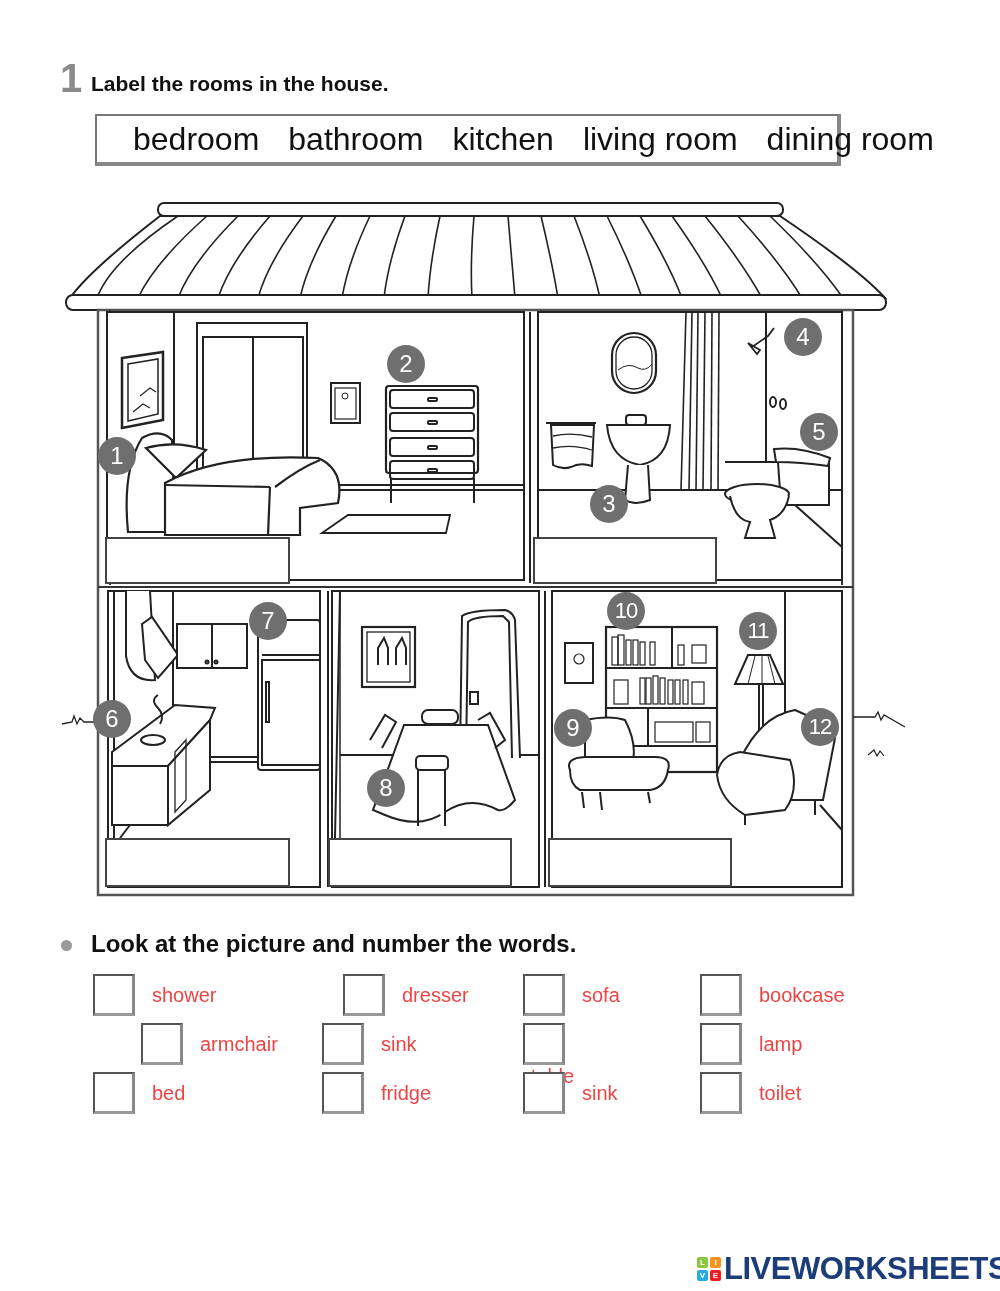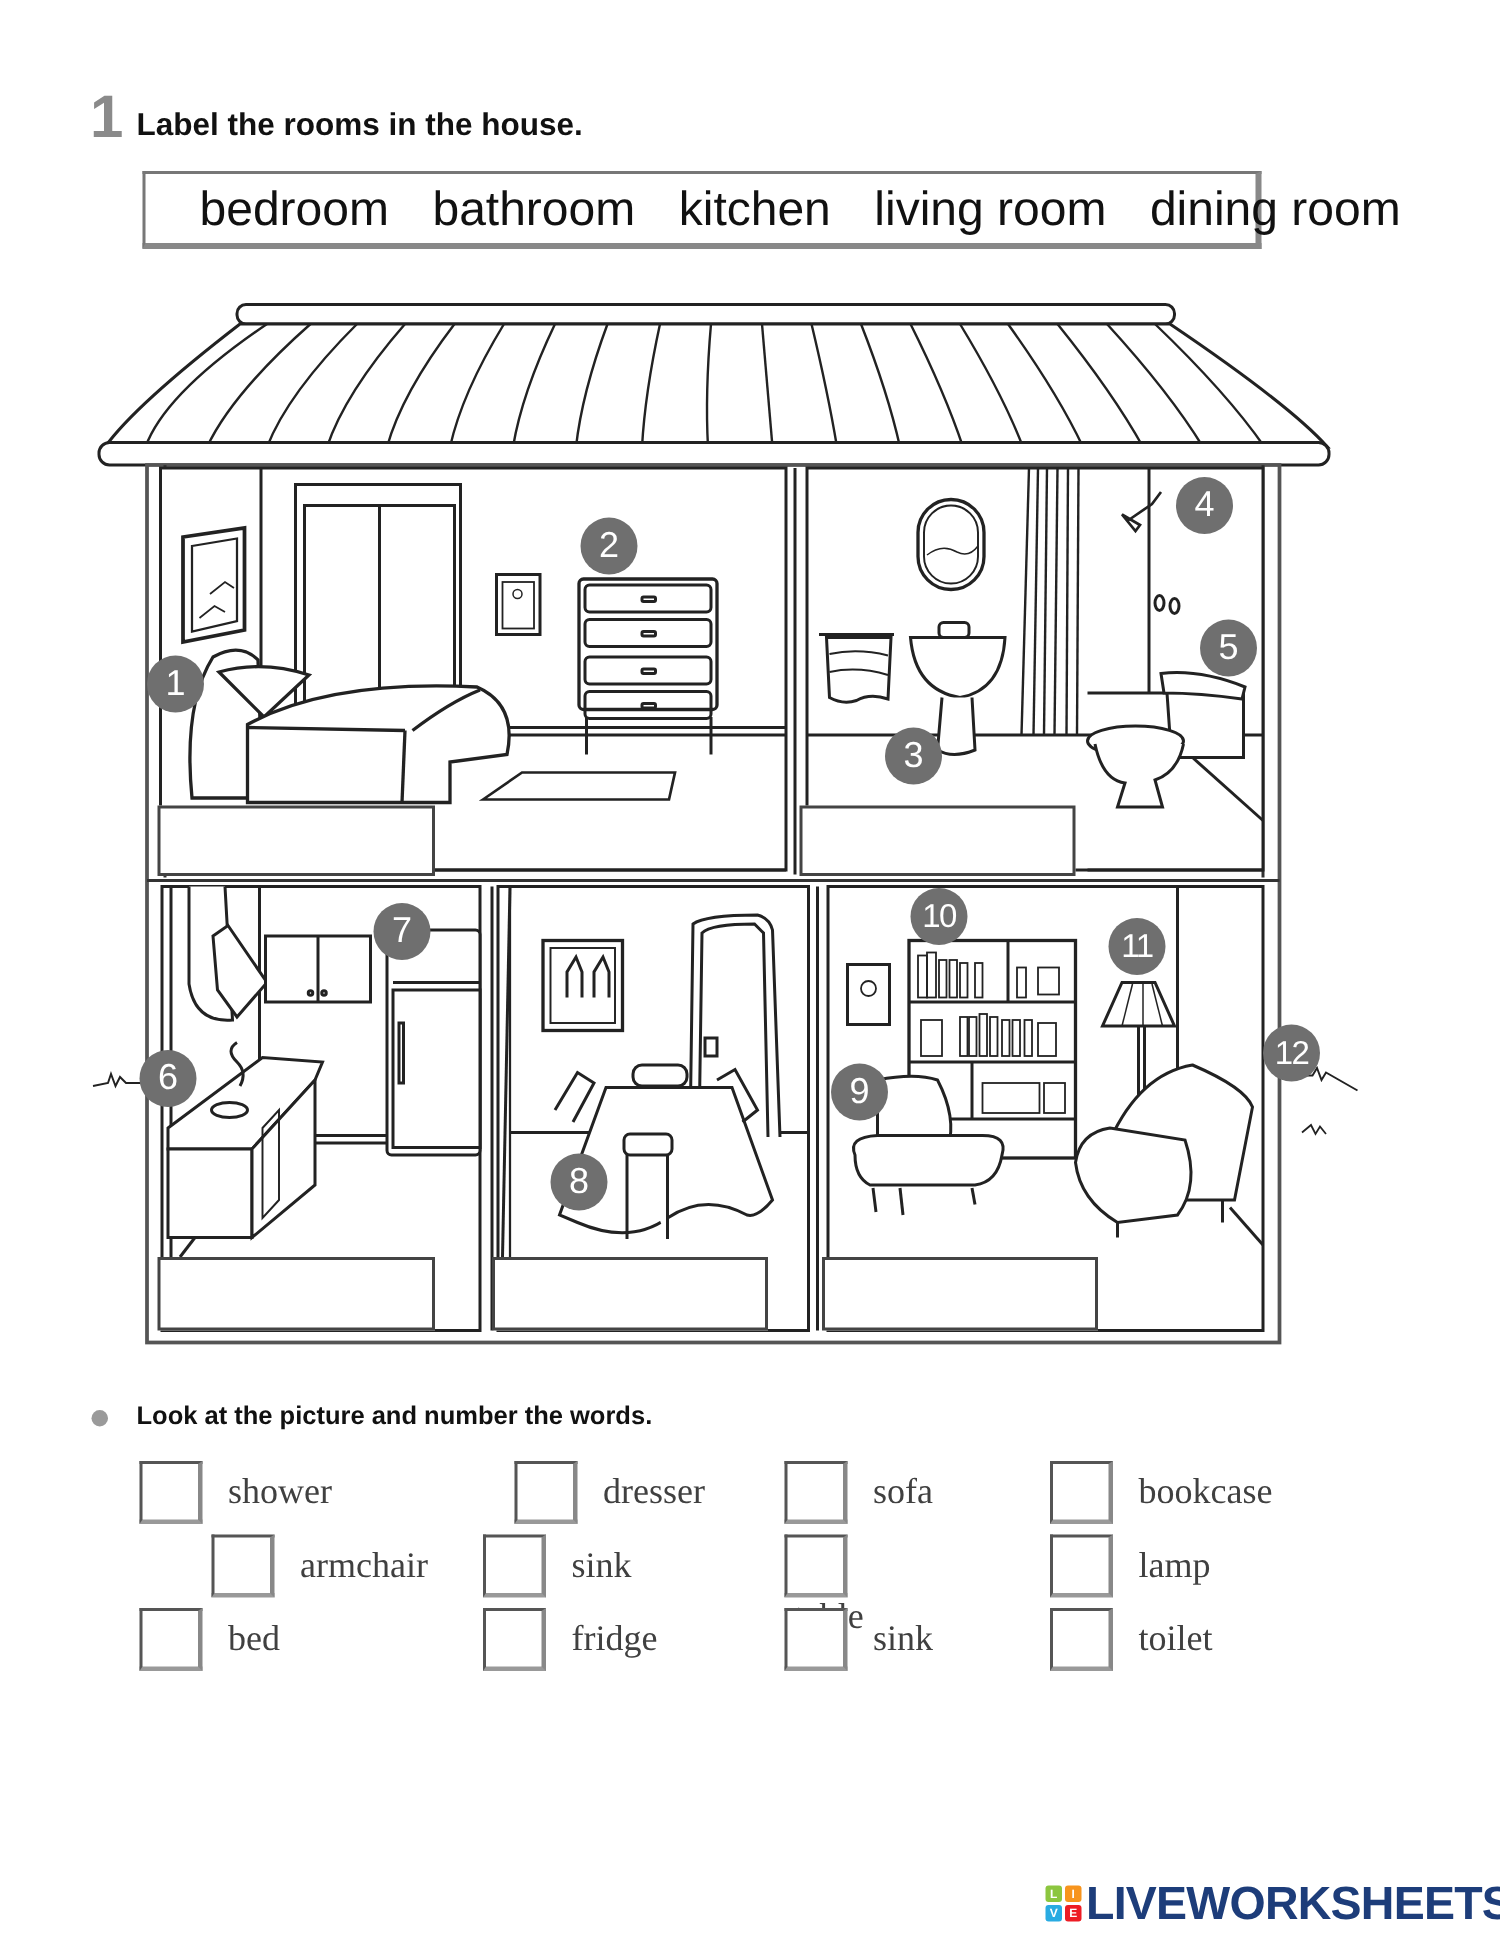--- a/index.html
+++ b/index.html
@@ -10,24 +10,24 @@
   .ex-title { left:91px; top:70px; font-size:21px; font-weight:bold; line-height:28px; }
   .wordbank { left:95px; top:114px; width:746px; height:52px; border:2px solid #777; border-right:4px solid #888; border-bottom:4px solid #888;
               display:flex; align-items:center; padding-left:36px; box-sizing:border-box; gap:29px; background:#fff; }
   .wordbank span { font-size:32px; color:#111; white-space:nowrap; }
   svg.house { left:0; top:190px; }
   .badge { position:absolute; width:38px; height:38px; border-radius:50%; background:#6f6f6f; color:#fff;
            font-size:24px; display:flex; align-items:center; justify-content:center; line-height:1; }
   .badge.two { font-size:22px; letter-spacing:-1px; }
   .answer { position:absolute; background:#fff; border:2px solid #444; box-sizing:border-box; }
   .ex2-bullet { left:61px; top:940px; width:11px; height:11px; border-radius:50%; background:#9a9a9a; }
-  .ex2-title { left:91px; top:930px; font-size:17px; font-weight:bold; line-height:28px; }
+  .ex2-title { left:91px; top:930px; font-size:24px; font-weight:bold; line-height:28px; }
   .vocab-item { position:absolute; display:flex; align-items:center; }
   .vocab-box { width:42px; height:42px; border:2px solid #555; border-right:3px solid #888; border-bottom:3px solid #999; box-sizing:border-box; background:#fff; margin-right:17px; }
-  .vocab-word { font-size:24px; color:#404040; white-space:nowrap;font-family:Liberation Serif, serif; }
+  .vocab-word { font-size:20px; color:#ef4444; white-space:nowrap; }
   .logo { left:697px; top:1253px; display:flex; align-items:center; }
   .logo-tiles { display:grid; grid-template-columns:11px 11px; grid-template-rows:11px 11px; gap:2px; margin-right:3px; }
   .logo-tiles div { font-size:8px; font-weight:bold; color:#fff; display:flex; align-items:center; justify-content:center; border-radius:2px; }
   .logo-text { font-size:31px; font-weight:bold; color:#1d3d7a; letter-spacing:-0.5px; line-height:32px; }
 </style>
 </head>
 <body>
 
 <div class="abs ex-num">1</div>
 <div class="abs ex-title">Label the rooms in the house.</div>
@@ -298,21 +298,21 @@
 <div class="badge" style="left:387px;top:345px;">2</div>
 <div class="badge" style="left:590px;top:485px;">3</div>
 <div class="badge" style="left:784px;top:318px;">4</div>
 <div class="badge" style="left:800px;top:413px;">5</div>
 <div class="badge" style="left:93px;top:700px;">6</div>
 <div class="badge" style="left:249px;top:602px;">7</div>
 <div class="badge" style="left:367px;top:769px;">8</div>
 <div class="badge" style="left:554px;top:709px;">9</div>
 <div class="badge two" style="left:607px;top:592px;">10</div>
 <div class="badge two" style="left:739px;top:612px;">11</div>
-<div class="badge two" style="left:801px;top:683px;margin-left:41px;">12</div>
+<div class="badge two" style="left:801px;top:708px;">12</div>
 
 <div class="answer" style="left:105px;top:537px;width:185px;height:47px;"></div>
 <div class="answer" style="left:533px;top:537px;width:184px;height:47px;"></div>
 <div class="answer" style="left:105px;top:838px;width:185px;height:49px;"></div>
 <div class="answer" style="left:328px;top:838px;width:184px;height:49px;"></div>
 <div class="answer" style="left:548px;top:838px;width:184px;height:49px;"></div>
 
 <div class="abs ex2-bullet"></div>
 <div class="abs ex2-title">Look at the picture and number the words.</div>
 

